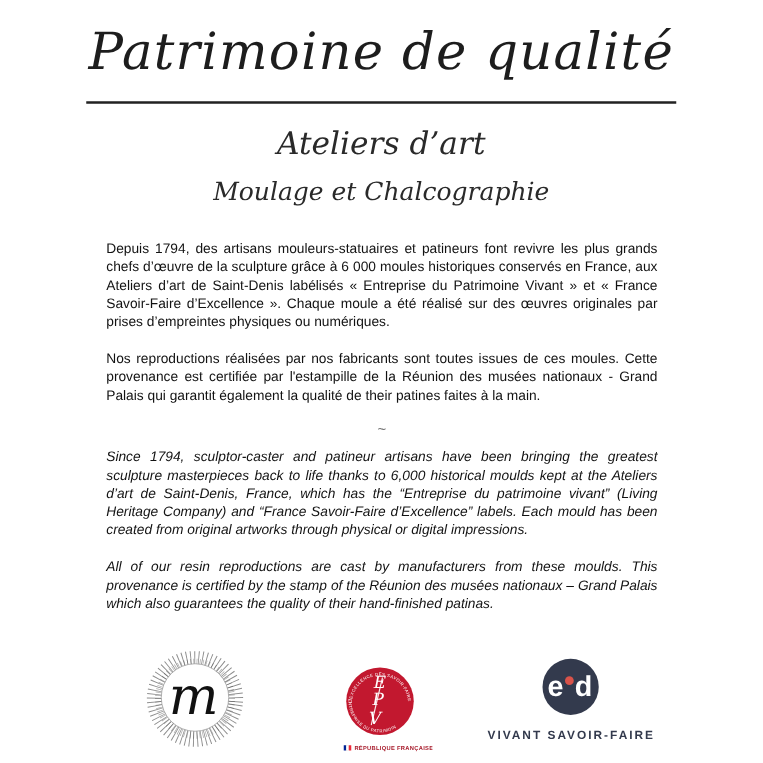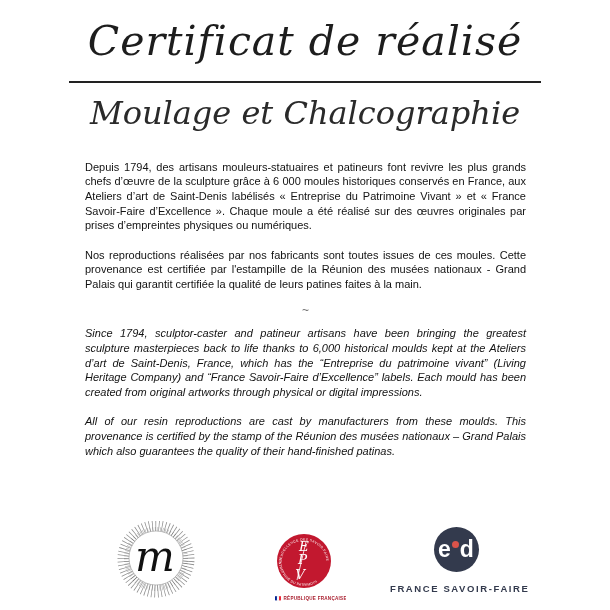--- a/index.html
+++ b/index.html
@@ -20,21 +20,21 @@
   }
   .rule{width:472px;height:2px;background:#222;margin:12px auto 0;}
 
   .script-sub{
     text-align:center;
     font-family:"DejaVu Serif",serif;
     font-style:italic;font-weight:normal;
     color:#2a2a2a;
   }
   .sub1{font-size:25px;margin-top:17px;line-height:1.2;}
-  .sub2{font-size:32px;margin-top:11px;line-height:1.2;}
+  .sub2{font-size:20px;margin-top:11px;line-height:1.2;}
 
   .bodycopy{margin:27px 84px 0 85px;}
   .bodycopy p{
     margin:0 0 15px 0;
     font-size:11px;line-height:14.6px;
     text-align:justify;color:#121212;
   }
   .bodycopy p.en{font-style:italic;}
   .tilde{
     text-align:center;font-size:12px;color:#6f6f6f;
@@ -63,29 +63,30 @@
     margin-top:2px;font-size:12.5px;letter-spacing:2.2px;
     line-height:14px;white-space:nowrap;
   }
   .ed-star{font-size:14px;letter-spacing:0;}
 </style>
 </head>
 <body>
 
 <div class="page">
 
-  <div class="title">Certificat de réalisé</div>
+  <div class="title">Patrimoine de qualité</div>
 
   <div class="rule"></div>
 
+  <div class="script-sub sub1">Ateliers d’art</div>
   <div class="script-sub sub2">Moulage et Chalcographie</div>
 
   <div class="bodycopy">
     <p class="fr">Depuis 1794, des artisans mouleurs-statuaires et patineurs font revivre les plus grands chefs d’œuvre de la sculpture grâce à 6 000 moules historiques conservés en France, aux Ateliers d’art de Saint-Denis labélisés « Entreprise du Patrimoine Vivant » et « France Savoir-Faire d’Excellence ». Chaque moule a été réalisé sur des œuvres originales par prises d’empreintes physiques ou numériques.</p>
-    <p class="fr">Nos reproductions réalisées par nos fabricants sont toutes issues de ces moules. Cette provenance est certifiée par l'estampille de la Réunion des musées nationaux - Grand Palais qui garantit certifiée la qualité de leurs patines faites à la main.</p>
+    <p class="fr">Nos reproductions réalisées par nos fabricants sont toutes issues de ces moules. Cette provenance est certifiée par l'estampille de la Réunion des musées nationaux - Grand Palais qui garantit également la qualité de their patines faites à la main.</p>
     <div class="tilde">~</div>
     <p class="en">Since 1794, sculptor-caster and patineur artisans have been bringing the greatest sculpture masterpieces back to life thanks to 6,000 historical moulds kept at the Ateliers d’art de Saint-Denis, France, which has the “Entreprise du patrimoine vivant” (Living Heritage Company) and “France Savoir-Faire d’Excellence” labels. Each mould has been created from original artworks through physical or digital impressions.</p>
     <p class="en">All of our resin reproductions are cast by manufacturers from these moulds. This provenance is certified by the stamp of the Réunion des musées nationaux – Grand Palais which also guarantees the quality of their hand-finished patinas.</p>
   </div>
 
   <div class="logo-rmn">
     <svg width="82" height="84" viewBox="0 0 82 84">
       <g transform="rotate(8 40 38)">
         <circle cx="40" cy="38" r="31" fill="none" stroke="#1a1a1a" stroke-width="15" stroke-dasharray="0.65 2.35" opacity="0.5"></circle>
       </g>
@@ -124,16 +125,16 @@
   </div>
 
   <div class="logo-ed">
     <div class="ed-circle" style="background:#333a4d">
       <div class="ed-mono">
         <span>e</span>
         <span class="ed-dot" style="background:#d9534a"></span>
         <span>d</span>
       </div>
     </div>
-    <div class="ed-line1" style="color:#333a4d">FRANCE SAVOIR-FAIRE</div>
+    <div class="ed-line1" style="color:#333a4d">VIVANT SAVOIR-FAIRE</div>
   </div>
 
 </div>
 
 </body></html>

